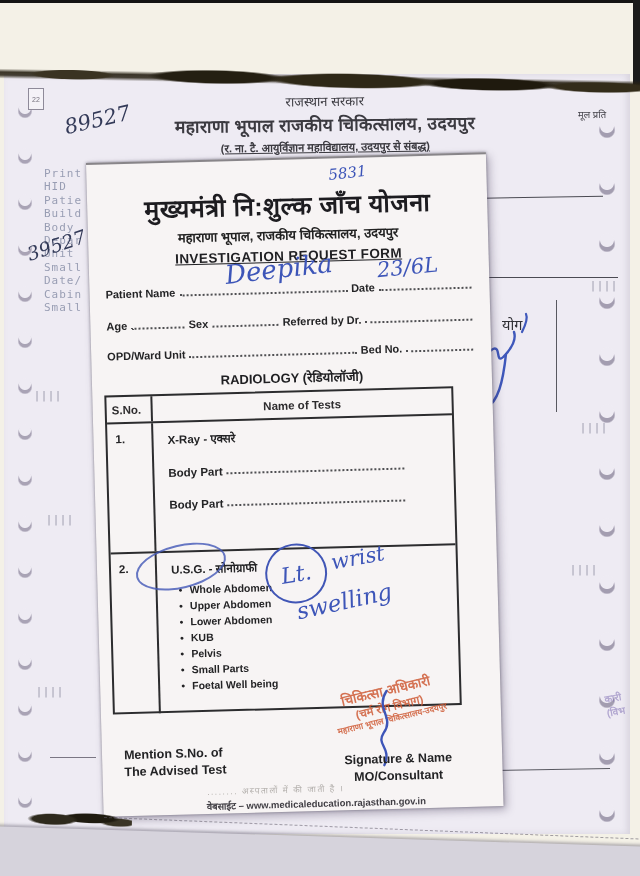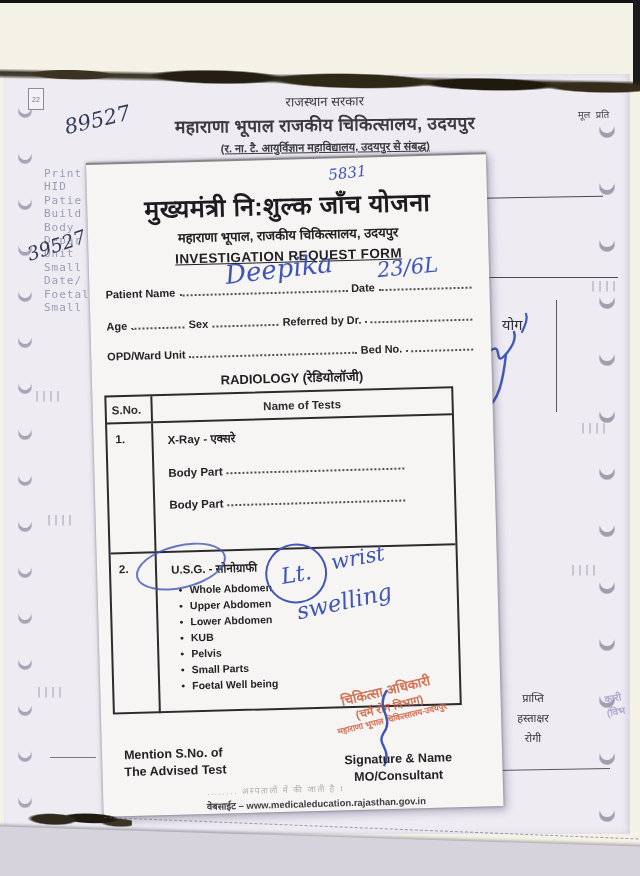--- a/index.html
+++ b/index.html
@@ -40,21 +40,21 @@
     background-image:
       radial-gradient(circle 7px at 15px 22px, #eeebf3 6.5px, rgba(0,0,0,0) 7.5px),
       radial-gradient(circle 7px at 15px 26px, #a39db0 7px, rgba(0,0,0,0) 8.5px);
     background-size:30px 57px;}
 
   .bg-header{position:absolute;left:110px;top:92px;width:430px;text-align:center;
     color:#3b3a40;transform:rotate(-0.8deg);}
   .bg-h1{font-size:13px;}
   .bg-h2{font-size:17.5px;font-weight:bold;margin-top:2px;letter-spacing:.3px;}
   .bg-h3{font-size:11px;font-weight:bold;margin-top:3px;text-decoration:underline;}
-  .mool{position:absolute;left:578px;top:108px;font-size:9.5px;color:#45444b;font-family:Liberation Mono, monospace;}
+  .mool{position:absolute;left:578px;top:108px;font-size:9.5px;color:#45444b;}
   .corner-tag{position:absolute;left:28px;top:88px;width:14px;height:20px;border:1.5px solid #8e8a99;
     font-size:7px;color:#77737f;display:flex;align-items:center;justify-content:center;background:#f4f2f7;}
 
   .dotmatrix{position:absolute;left:44px;top:167px;width:44px;overflow:hidden;white-space:nowrap;
     font-family:"DejaVu Sans Mono",monospace;font-size:11px;line-height:13.4px;
     color:#8d93ab;letter-spacing:1px;opacity:.88;}
   .serial{position:absolute;left:450px;top:184px;font-family:"DejaVu Sans Mono",monospace;
     font-size:10px;line-height:11px;color:#9aa0b6;}
   .yog{position:absolute;left:502px;top:314px;font-size:14.5px;color:#303035;}
   .receipt{position:absolute;left:500px;top:688px;width:66px;text-align:center;
@@ -167,21 +167,21 @@
   <div class="dotmatrix">
     <div>Print</div>
     <div>HID</div>
     <div>Patie</div>
     <div>Build</div>
     <div>Body</div>
     <div>Depar</div>
     <div>Unit</div>
     <div>Small</div>
     <div>Date/</div>
-    <div>Foetal</div>
+    <div>Cabin</div>
     <div>Small</div>
   </div>
 
   <div class="serial">
     <div>22</div>
     <div>906494</div>
   </div>
 
   <div class="lineA"></div>
   <div class="lineB"></div>
@@ -197,25 +197,20 @@
   <span class="ticks" style="left:590px;top:280px;">||||</span>
   <span class="ticks" style="left:580px;top:422px;">||||</span>
   <span class="ticks" style="left:570px;top:564px;">||||</span>
 
   <svg class="bg-sign-svg" width="110" height="124" viewBox="0 0 110 124">
     <path d="M10,14 C4,30 12,40 6,52" fill="none" stroke="#3f58bb" stroke-width="2.4" stroke-linecap="round"></path>
     <path d="M16,82 C26,52 42,58 38,74 C34,88 50,62 57,59 C66,55 58,78 70,64 C77,56 80,48 78,42 M70,64 C67,92 62,112 50,118 C41,121 40,104 52,90" fill="none" stroke="#3f58bb" stroke-width="2.4" stroke-linecap="round"></path>
     <path d="M86,42 C90,34 92,28 90,24" fill="none" stroke="#3f58bb" stroke-width="2.2" stroke-linecap="round"></path>
   </svg>
 
-  <div class="receipt">
-    <div>प्राप्ति</div>
-    <div>हस्ताक्षर</div>
-    <div>रोगी</div>
-  </div>
 
   <div class="stamp-frag">
     <div>धिकारी</div>
     <div>विभाग)</div>
     <div>सालय</div>
   </div>
   <div class="edge-frag">
     <div>कारी</div>
     <div>(विभ</div>
   </div>

